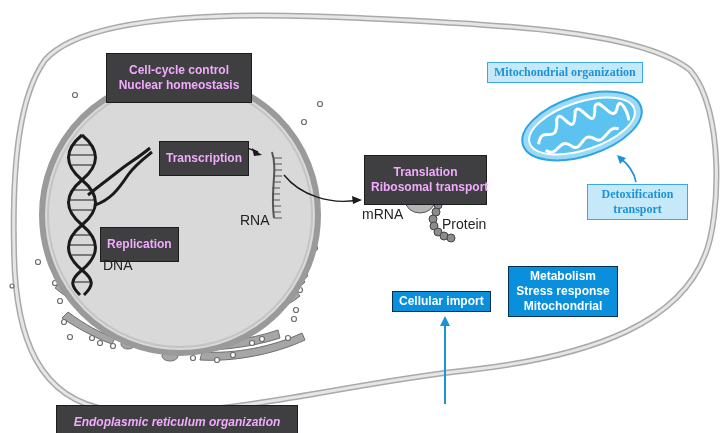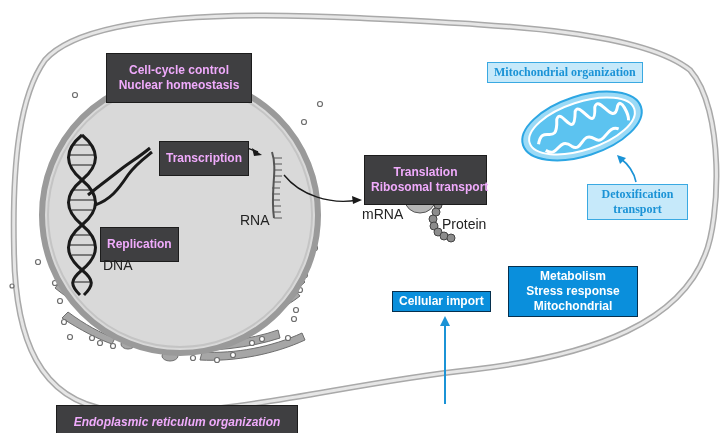--- a/index.html
+++ b/index.html
@@ -162,21 +162,21 @@
 <div class="lbl dark" style="left:364px; top:131px; width:123px;">
   <span class="line">Translation</span>
   <span class="line">Ribosomal transport</span>
 </div>
 <div class="lbl lightblue" style="left:487px; top:62px;">Mitochondrial organization</div>
 <div class="lbl lightblue" style="left:587px; top:184px; width:101px;">
   <span class="line">Detoxification</span>
   <span class="line">transport</span>
 </div>
 <div class="lbl blue" style="left:392px; top:291px;">Cellular import</div>
-<div class="lbl blue" style="left:508px; top:266px; width:130px;">
+<div class="lbl blue" style="left:508px; top:266px; width:110px;">
   <span class="line">Metabolism</span>
   <span class="line">Stress response</span>
   <span class="line">Mitochondrial</span>
 </div>
 <div class="lbl dark" style="left:56px; top:381px; width:242px;font-style:italic;">Endoplasmic reticulum organization</div>
 
 <div class="plain" style="left:103px; top:257px;">DNA</div>
 <div class="plain" style="left:240px; top:212px;">RNA</div>
 <div class="plain" style="left:362px; top:206px;">mRNA</div>
 <div class="plain" style="left:442px; top:216px;">Protein</div>

